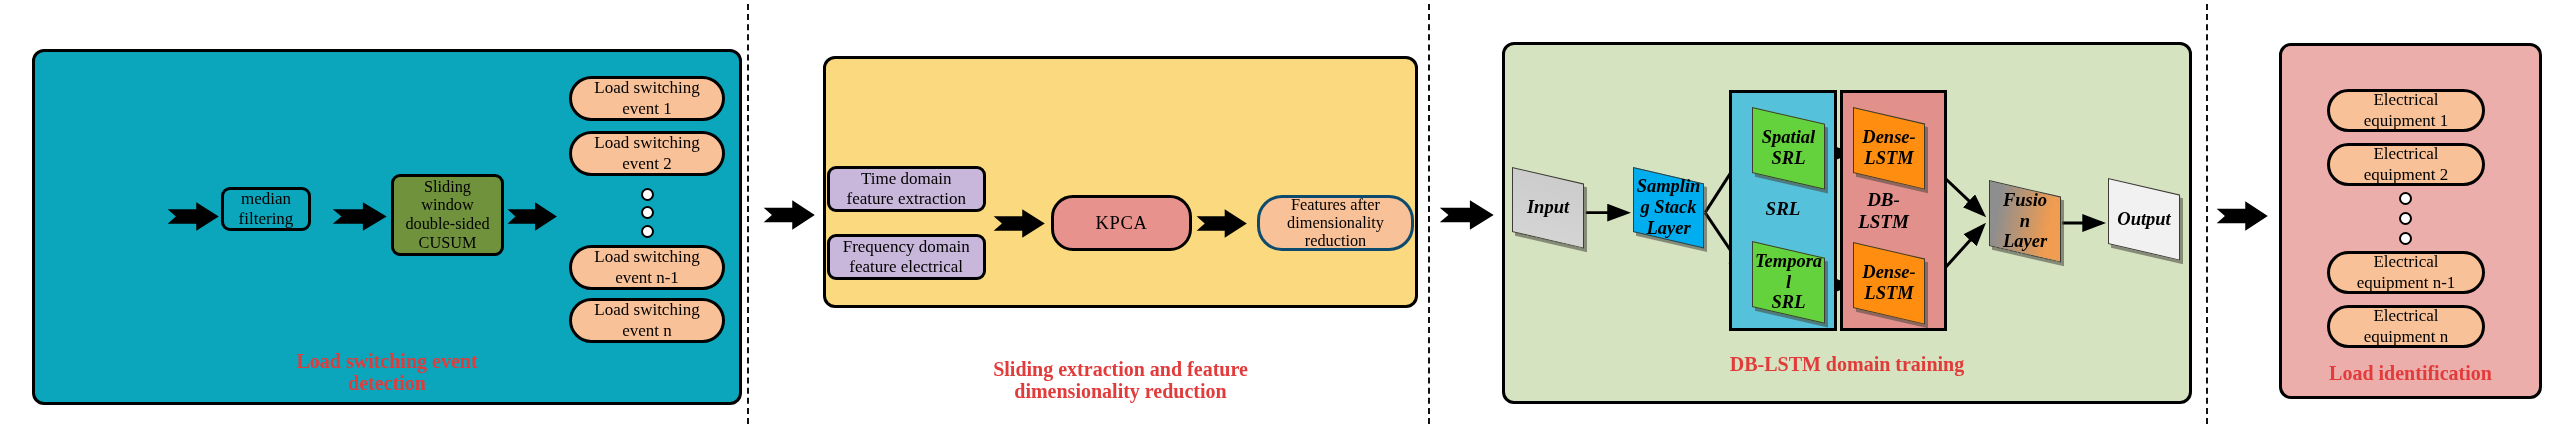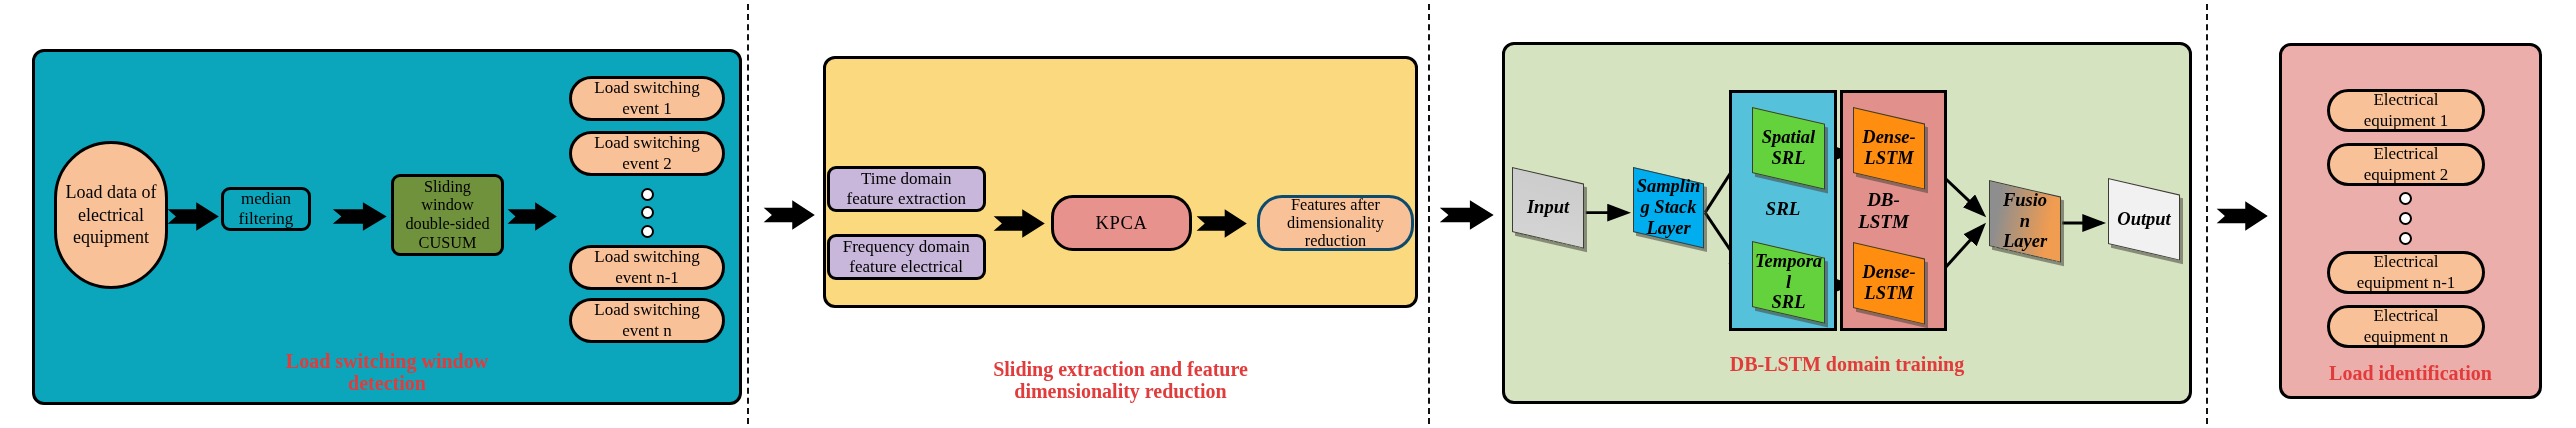--- a/index.html
+++ b/index.html
@@ -75,23 +75,20 @@
       <use href="#blockarrow"></use>
     </svg>
   <svg class="barrow" style="left:1438px;top:198px" width="58" height="34" viewBox="0 0 100 60" preserveAspectRatio="none">
       <use href="#blockarrow"></use>
     </svg>
   <svg class="barrow" style="left:2215px;top:199px" width="55" height="34" viewBox="0 0 100 60" preserveAspectRatio="none">
       <use href="#blockarrow"></use>
     </svg>
 
   <section class="panel p1">
-    <div class="abs cell stadium" style="left:19px;top:89px;width:114px;height:148px"><span>Load data of
-electrical
-equipment</span></div>
 
     <svg class="barrow" style="left:131px;top:148px" width="55" height="33" viewBox="0 0 100 60" preserveAspectRatio="none">
         <use href="#blockarrow"></use>
       </svg>
 
     <div class="abs cell roundbox medianbox" style="left:186px;top:135px;width:90px;height:44px"><span>median
 filtering</span></div>
 
     <svg class="barrow" style="left:296px;top:148px" width="58" height="33" viewBox="0 0 100 60" preserveAspectRatio="none">
         <use href="#blockarrow"></use>
@@ -113,21 +110,21 @@
 
     <div class="dot" style="left:606px;top:136px"></div>
     <div class="dot" style="left:606px;top:154px"></div>
     <div class="dot" style="left:606px;top:173px"></div>
 
     <div class="abs cell capsule" style="left:534px;top:193px;width:156px;height:45px"><span>Load switching
 event n-1</span></div>
     <div class="abs cell capsule" style="left:534px;top:246px;width:156px;height:45px"><span>Load switching
 event n</span></div>
 
-    <div class="caption" style="top:298px">Load switching window
+    <div class="caption" style="top:298px">Load switching event
 detection</div>
   </section>
 
   <section class="panel p2">
     <div class="abs cell roundbox purplebox" style="left:0.7px;top:107px;width:159px;height:46px"><span>Time domain
 feature extraction</span></div>
     <div class="abs cell roundbox purplebox" style="left:0.7px;top:175px;width:159px;height:46px"><span>Frequency domain
 feature electrical</span></div>
 
     <svg class="barrow" style="left:166px;top:148px" width="55" height="33" viewBox="0 0 100 60" preserveAspectRatio="none">

